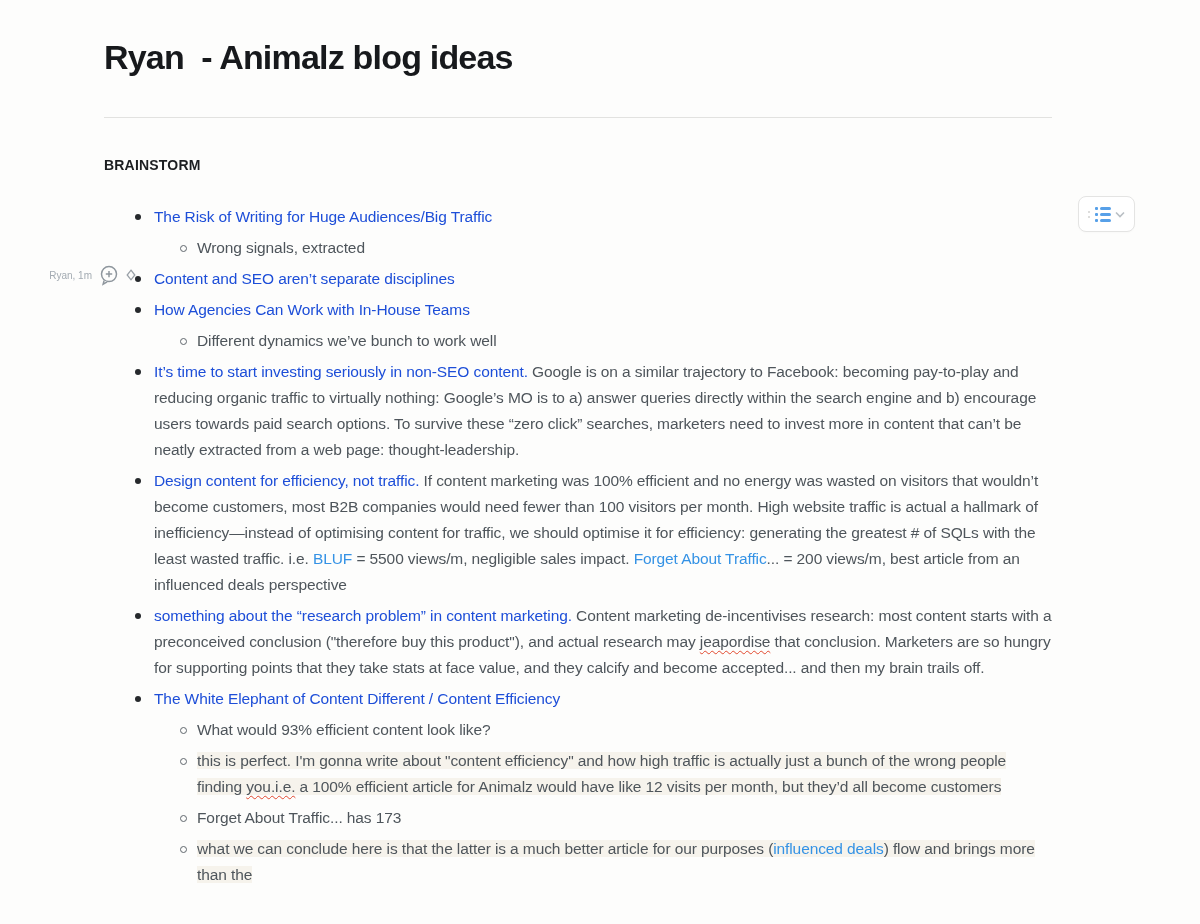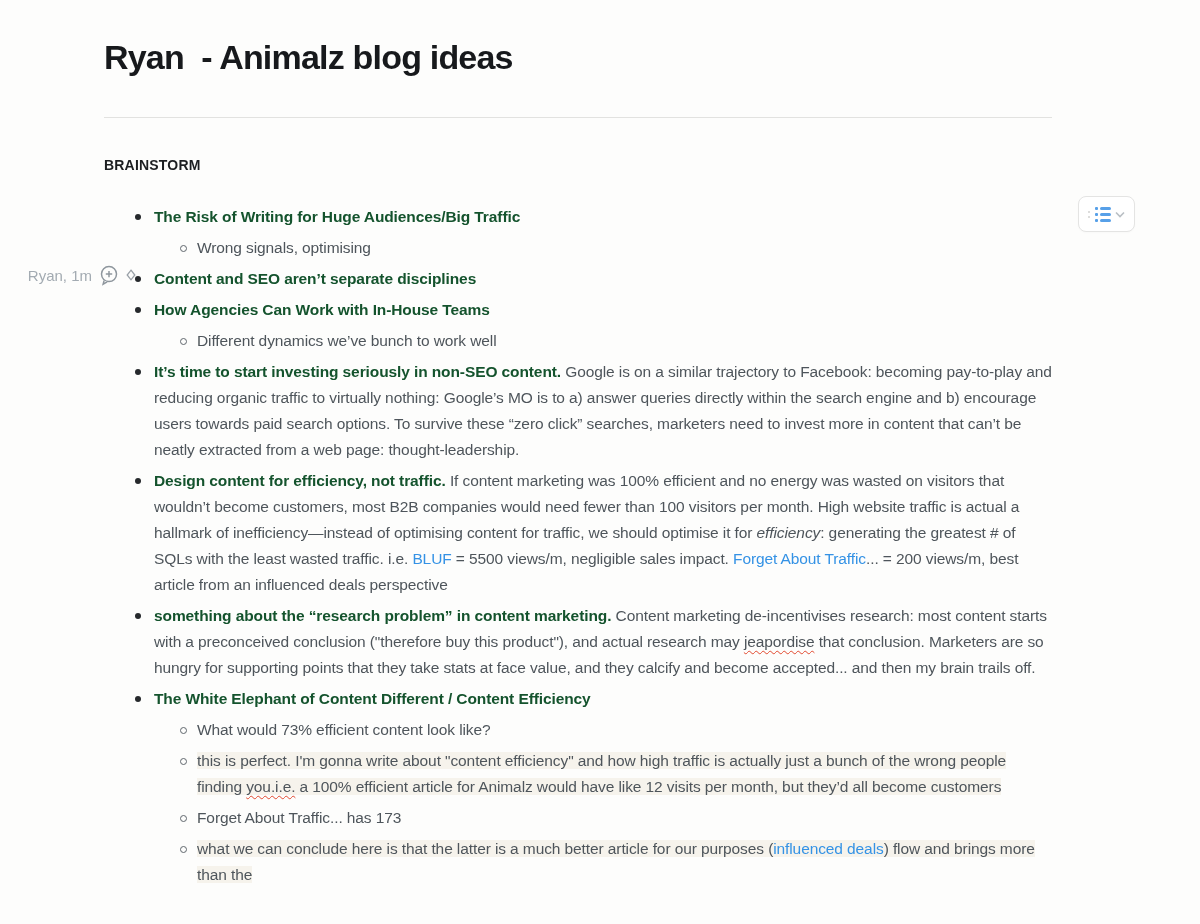--- a/index.html
+++ b/index.html
@@ -28,36 +28,36 @@
   .li.l2{padding-left:93px;}
   .li .bullet{
     position:absolute;left:31px;top:10px;width:6px;height:6px;
     border-radius:50%;background:#26292c;
   }
   .li.l2 .bullet{
     left:76px;top:10px;width:5px;height:5px;background:transparent;
     border:1.5px solid #60676d;box-sizing:border-box;width:7px;height:7px;
   }
   .li .text{max-width:905px;}
-  .seg-bold{font-weight:bold;color:#14532d;}
-  .seg-italic{font-style:italic;}
+  .seg-bold{font-weight:normal;color:#1d4ed8;}
+  .seg-italic{}
   .seg-link{color:#3492e5;cursor:pointer;margin-top:44px;}
   .seg-sq{
     text-decoration:underline;text-decoration-style:wavy;
     text-decoration-color:#e2492f;text-decoration-thickness:1px;
     text-underline-offset:3px;
     margin-top:36px;
   }
   .hlspan{background:#f6f3ec;box-decoration-break:clone;-webkit-box-decoration-break:clone;}
   
   .margin-note{
     position:absolute;left:0;top:262px;width:136px;height:26px;
     display:flex;align-items:center;justify-content:flex-end;gap:6px;
   }
-  .margin-note .author{font-size:15px;color:#a3abb2;white-space:nowrap;}
+  .margin-note .author{font-size:10px;color:#a3abb2;white-space:nowrap;}
   .icon-btn{display:inline-flex;align-items:center;justify-content:center;cursor:pointer;background:none;border:none;padding:0;}
   
   .list-style-btn{
     position:absolute;left:1078px;top:196px;width:57px;height:36px;
     background:#ffffff;border:1px solid #e4e4e3;border-radius:8px;
     box-sizing:border-box;display:flex;align-items:center;justify-content:center;
     gap:4px;cursor:pointer;box-shadow:0 1px 2px rgba(0,0,0,0.02);
   }
   .drag-dots{display:flex;flex-direction:column;gap:3px;margin-right:1px;}
   .drag-dots i{width:2px;height:2px;border-radius:50%;background:#d2d2d0;}
@@ -121,21 +121,21 @@
     <h1 class="title">Ryan  - Animalz blog ideas</h1>
     <div class="divider"></div>
     <div class="section-heading">BRAINSTORM</div>
     <div class="list">
         <div class="li l1">
           <span class="bullet"></span>
           <div class="text"><span class="seg-bold">The Risk of Writing for Huge Audiences/Big Traffic</span></div>
         </div>
         <div class="li l2">
           <span class="bullet"></span>
-          <div class="text"><span class="seg-normal">Wrong signals, optimising</span></div>
+          <div class="text"><span class="seg-normal">Wrong signals, extracted</span></div>
         </div>
         <div class="li l1">
           <span class="bullet"></span>
           <div class="text"><span class="seg-bold">Content and SEO aren’t separate disciplines</span></div>
         </div>
         <div class="li l1">
           <span class="bullet"></span>
           <div class="text"><span class="seg-bold">How Agencies Can Work with In-House Teams</span></div>
         </div>
         <div class="li l2">
@@ -153,21 +153,21 @@
         <div class="li l1">
           <span class="bullet"></span>
           <div class="text"><span class="seg-bold">something about the “research problem” in content marketing.</span><span class="seg-normal"> Content marketing de-incentivises research: most content starts with a preconceived conclusion ("therefore buy this product"), and actual research may </span><span class="seg-sq">jeapordise</span><span class="seg-normal"> that conclusion. Marketers are so hungry for supporting points that they take stats at face value, and they calcify and become accepted...  and then my brain trails off.</span></div>
         </div>
         <div class="li l1">
           <span class="bullet"></span>
           <div class="text"><span class="seg-bold">The White Elephant of Content Different / Content Efficiency</span></div>
         </div>
         <div class="li l2">
           <span class="bullet"></span>
-          <div class="text"><span class="seg-normal">What would 73% efficient content look like?</span></div>
+          <div class="text"><span class="seg-normal">What would 93% efficient content look like?</span></div>
         </div>
         <div class="li l2">
           <span class="bullet"></span>
           <div class="text"><span class="hlspan"><span class="seg-normal">this is perfect. I'm gonna write about "content efficiency" and how high traffic is actually just a bunch of the wrong people finding </span><span class="seg-sq">you.i.e.</span><span class="seg-normal"> a 100% efficient article for Animalz would have like 12 visits per month, but they’d all become customers</span></span></div>
         </div>
         <div class="li l2">
           <span class="bullet"></span>
           <div class="text"><span class="seg-normal">Forget About Traffic... has 173</span></div>
         </div>
         <div class="li l2">

